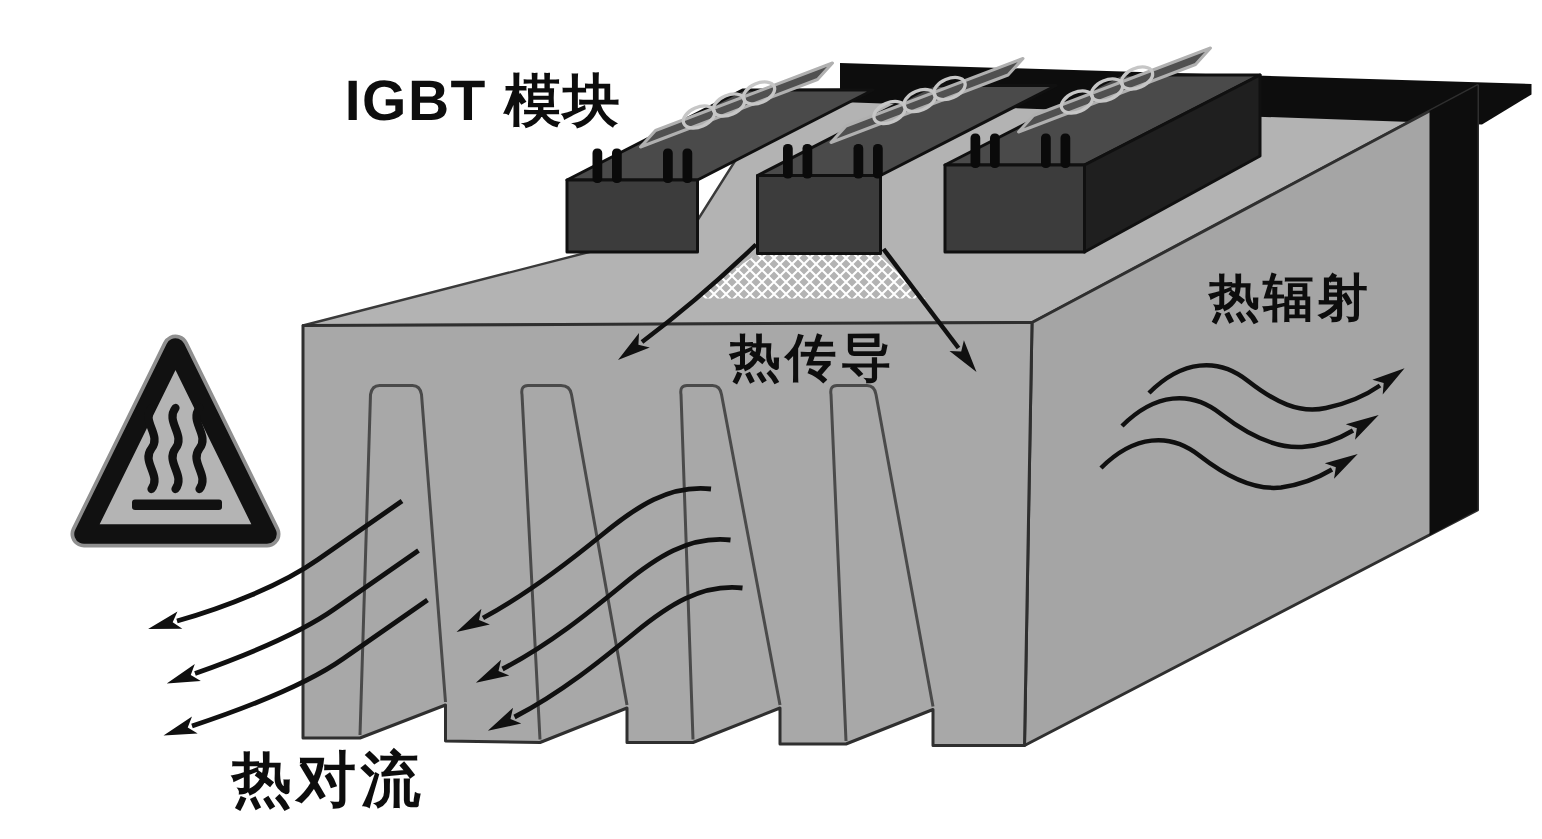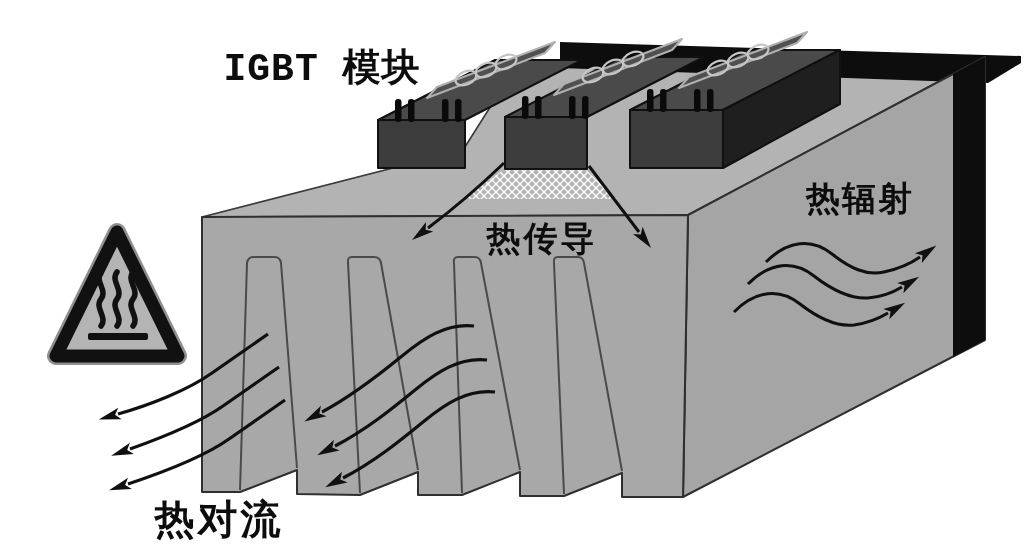--- a/index.html
+++ b/index.html
@@ -1,17 +1,17 @@
 <!DOCTYPE html>
 <html><head>
 <meta charset="utf-8">
 <style>
   html,body{margin:0;padding:0;background:#fff;}
   .stage{position:relative;width:1028px;height:559px;background:#fff;overflow:hidden;
-         font-family:Liberation Mono, monospace;}
+         font-family:Liberation Sans, sans-serif;}
   svg{display:block}
   text{fill:#0d0d0d;}
   .lbl{font-weight:bold;}
 </style>
 </head>
 <body>
 
 <div class="stage">
 <svg width="1028" height="559" viewBox="0 0 1028 559" xmlns="http://www.w3.org/2000/svg">
   <defs>

